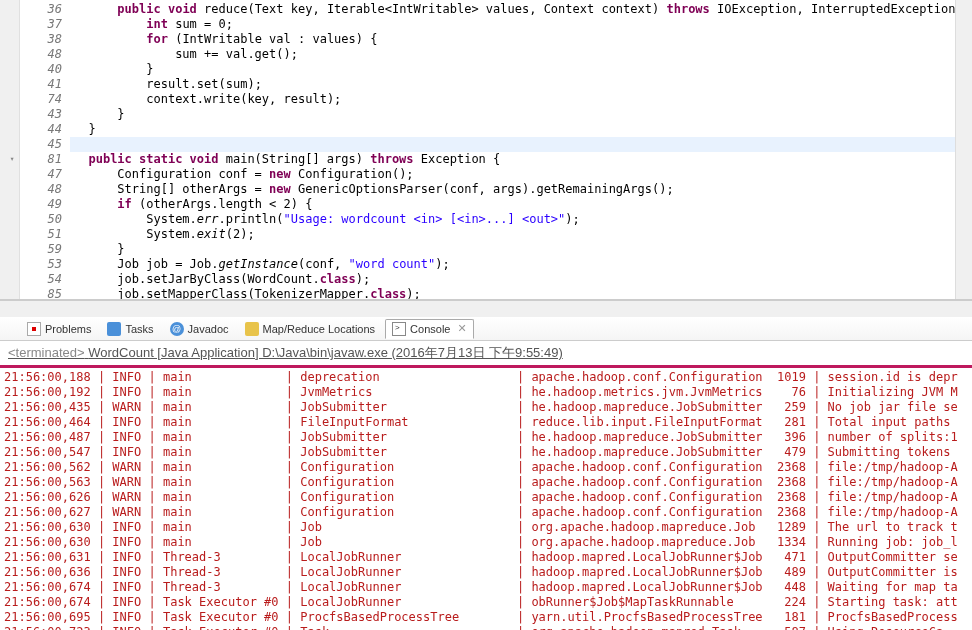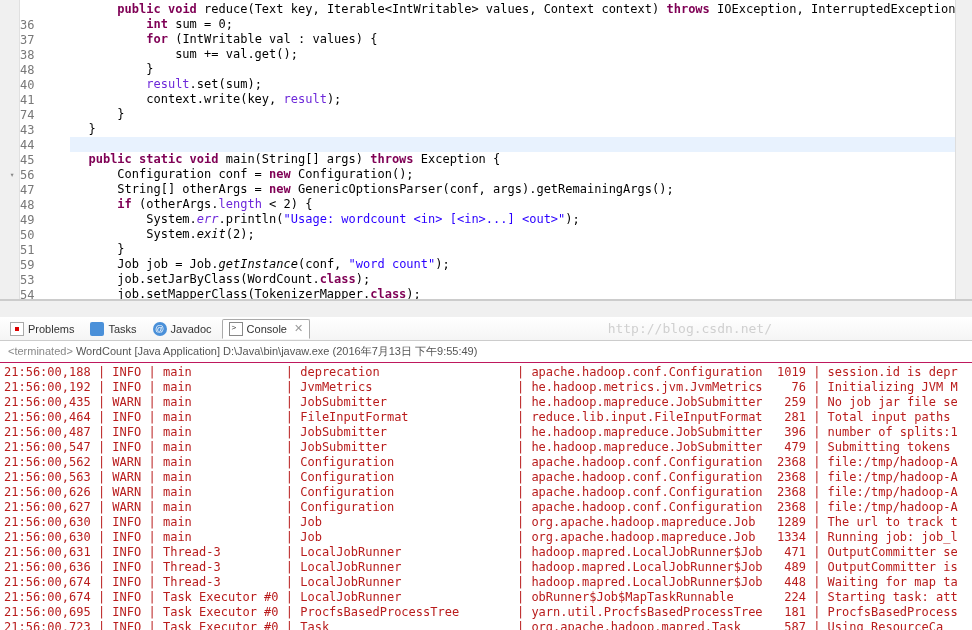--- a/index.html
+++ b/index.html
@@ -1,71 +1,71 @@
 <!DOCTYPE html>
 <html><head>
   <meta charset="utf-8">
   <style>
     * { margin: 0; padding: 0; box-sizing: border-box; }
     body { font-family: "Segoe UI", Tahoma, sans-serif; font-size: 12px; background: #fff; width: 972px; height: 630px; overflow: hidden; }
     
     .editor-pane { height: 300px; display: flex; border-bottom: 1px solid #ccc; overflow: hidden; }
     .editor-left-margin { width: 20px; background: #f0f0f0; border-right: 1px solid #e0e0e0; }
-    .editor-gutter { width: 50px; background: #fff; padding-right: 8px; color: #787878; font-family: Consolas, monospace; font-size: 12px; line-height: 15px; padding-top: 18px; }
+    .editor-gutter { width: 50px; background: #fff; text-align: right; padding-right: 8px; color: #787878; font-family: Consolas, monospace; font-size: 12px; line-height: 15px; padding-top: 2px; font-style: italic; }
     .editor-code { flex: 1; font-family: Consolas, monospace; font-size: 12px; line-height: 15px; white-space: pre; padding-top: 2px; overflow-x: auto; }
     .editor-scroll { width: 17px; background: #f0f0f0; border-left: 1px solid #ddd; }
     
     .code-line { height: 15px; padding-left: 4px; }
     .code-line.highlight { background: #e8f2fe; }
     .kw { color: #7f0055; font-weight: bold; }
     .str { color: #2a00ff; }
-    .field { color: #6d28d9; }
+    .field { color: #000000; }
     .method-ital { font-style: italic; margin-top: 40px; }
     
     .gutter-line { height: 15px; position: relative; }
     .gutter-line.fold::before { content: "▸"; position: absolute; left: -10px; font-size: 8px; color: #888; transform: rotate(90deg); }
     
     .bottom-scroll { height: 17px; background: #f0f0f0; border-top: 1px solid #ccc; }
     
-    .tabs-bar { display: flex; align-items: center; height: 24px; background: linear-gradient(#fff, #f5f5f5); border-bottom: 1px solid #ccc; padding-left: 4px; gap: 4px; position: relative; }
+    .tabs-bar { display: flex; align-items: center; height: 24px; background: linear-gradient(#fff, #f5f5f5); border-bottom: 1px solid #ccc; padding-left: 21px; gap: 4px; position: relative; }
     .tab-item { display: flex; align-items: center; gap: 4px; padding: 2px 6px; cursor: pointer; font-size: 11px; color: #333; }
     .tab-item.active { background: #fff; border: 1px solid #aaa; border-bottom: 1px solid #fff; border-radius: 2px 2px 0 0; }
     .tab-icon { width: 14px; height: 14px; display: inline-block; }
     .icon-problems { background: radial-gradient(circle, #d00 30%, transparent 30%), linear-gradient(#fff,#fff); border: 1px solid #aaa; }
     .icon-tasks { background: linear-gradient(#4a90d9, #4a90d9); border-radius: 2px; }
     .icon-javadoc { background: #4a90d9; border-radius: 50%; color: #fff; font-size: 9px; text-align: center; line-height: 14px; }
     .icon-map { background: #e8c34a; border-radius: 2px; }
     .icon-console { background: #fff; border: 1px solid #888; position: relative; }
     .icon-console::after { content: ">"; position: absolute; font-size: 8px; left: 2px; top: 0; }
     .close-x { color: #999; font-size: 11px; margin-left: 3px; cursor: pointer; }
     .watermark { position: absolute; right: 200px; color: #d0d0d0; font-size: 13px; font-family: monospace; }
     
     .console-pane { height: 290px; overflow: hidden; }
-    .console-header { padding: 3px 8px; font-size: 11px; color: #555; border-bottom: 1px solid #be185d; }
+    .console-header { padding: 3px 8px; font-size: 13px; color: #555; border-bottom: 3px solid #be185d; text-decoration: underline; }
     .console-header .term { color: #888; }
     .console-body { font-family: Consolas, monospace; font-size: 12px; line-height: 15px; padding: 2px 4px; white-space: pre; overflow: hidden; }
     .console-row { height: 15px; color: #b91c1c; }
   </style>
 </head>
 <body>
 
 <div class="editor-pane">
   <div class="editor-left-margin"></div>
   <div class="editor-gutter" id="gutter">
       <div class="gutter-line">36</div>
       <div class="gutter-line">37</div>
       <div class="gutter-line">38</div>
       <div class="gutter-line">48</div>
       <div class="gutter-line">40</div>
       <div class="gutter-line">41</div>
       <div class="gutter-line">74</div>
       <div class="gutter-line">43</div>
       <div class="gutter-line">44</div>
       <div class="gutter-line">45</div>
-      <div class="gutter-line fold">56</div>
+      <div class="gutter-line fold">81</div>
       <div class="gutter-line">47</div>
       <div class="gutter-line">48</div>
       <div class="gutter-line">49</div>
       <div class="gutter-line">50</div>
       <div class="gutter-line">51</div>
       <div class="gutter-line">59</div>
       <div class="gutter-line">53</div>
       <div class="gutter-line">54</div>
       <div class="gutter-line">85</div>
     </div>
@@ -80,26 +80,29 @@
     <span>Problems</span>
   </div>
   <div class="tab-item">
     <span class="tab-icon icon-tasks"></span>
     <span>Tasks</span>
   </div>
   <div class="tab-item">
     <span class="tab-icon icon-javadoc">@</span>
     <span>Javadoc</span>
   </div>
+  <div class="tab-item">
+    <span class="tab-icon icon-map"></span>
+    <span>Map/Reduce Locations</span>
+  </div>
   <div class="tab-item active">
     <span class="tab-icon icon-console"></span>
     <span>Console</span>
     <span class="close-x">✕</span>
   </div>
-  <span class="watermark">http://blog.csdn.net/</span>
 </div>
 
 <div class="console-pane">
   <div class="console-header">
     <span class="term">&lt;terminated&gt;</span>
     <span>WordCount [Java Application] D:\Java\bin\javaw.exe (2016年7月13日 下午9:55:49)</span>
   </div>
   <div class="console-body" id="console-body"><div class="console-row">21:56:00,188 | INFO | main             | deprecation                   | apache.hadoop.conf.Configuration  1019 | session.id is depr</div><div class="console-row">21:56:00,192 | INFO | main             | JvmMetrics                    | he.hadoop.metrics.jvm.JvmMetrics    76 | Initializing JVM M</div><div class="console-row">21:56:00,435 | WARN | main             | JobSubmitter                  | he.hadoop.mapreduce.JobSubmitter   259 | No job jar file se</div><div class="console-row">21:56:00,464 | INFO | main             | FileInputFormat               | reduce.lib.input.FileInputFormat   281 | Total input paths</div><div class="console-row">21:56:00,487 | INFO | main             | JobSubmitter                  | he.hadoop.mapreduce.JobSubmitter   396 | number of splits:1</div><div class="console-row">21:56:00,547 | INFO | main             | JobSubmitter                  | he.hadoop.mapreduce.JobSubmitter   479 | Submitting tokens</div><div class="console-row">21:56:00,562 | WARN | main             | Configuration                 | apache.hadoop.conf.Configuration  2368 | file:/tmp/hadoop-A</div><div class="console-row">21:56:00,563 | WARN | main             | Configuration                 | apache.hadoop.conf.Configuration  2368 | file:/tmp/hadoop-A</div><div class="console-row">21:56:00,626 | WARN | main             | Configuration                 | apache.hadoop.conf.Configuration  2368 | file:/tmp/hadoop-A</div><div class="console-row">21:56:00,627 | WARN | main             | Configuration                 | apache.hadoop.conf.Configuration  2368 | file:/tmp/hadoop-A</div><div class="console-row">21:56:00,630 | INFO | main             | Job                           | org.apache.hadoop.mapreduce.Job   1289 | The url to track t</div><div class="console-row">21:56:00,630 | INFO | main             | Job                           | org.apache.hadoop.mapreduce.Job   1334 | Running job: job_l</div><div class="console-row">21:56:00,631 | INFO | Thread-3         | LocalJobRunner                | hadoop.mapred.LocalJobRunner$Job   471 | OutputCommitter se</div><div class="console-row">21:56:00,636 | INFO | Thread-3         | LocalJobRunner                | hadoop.mapred.LocalJobRunner$Job   489 | OutputCommitter is</div><div class="console-row">21:56:00,674 | INFO | Thread-3         | LocalJobRunner                | hadoop.mapred.LocalJobRunner$Job   448 | Waiting for map ta</div><div class="console-row">21:56:00,674 | INFO | Task Executor #0 | LocalJobRunner                | obRunner$Job$MapTaskRunnable       224 | Starting task: att</div><div class="console-row">21:56:00,695 | INFO | Task Executor #0 | ProcfsBasedProcessTree        | yarn.util.ProcfsBasedProcessTree   181 | ProcfsBasedProcess</div><div class="console-row">21:56:00,723 | INFO | Task Executor #0 | Task                          | org.apache.hadoop.mapred.Task      587 | Using ResourceCa</div></div>
 </div>
 

